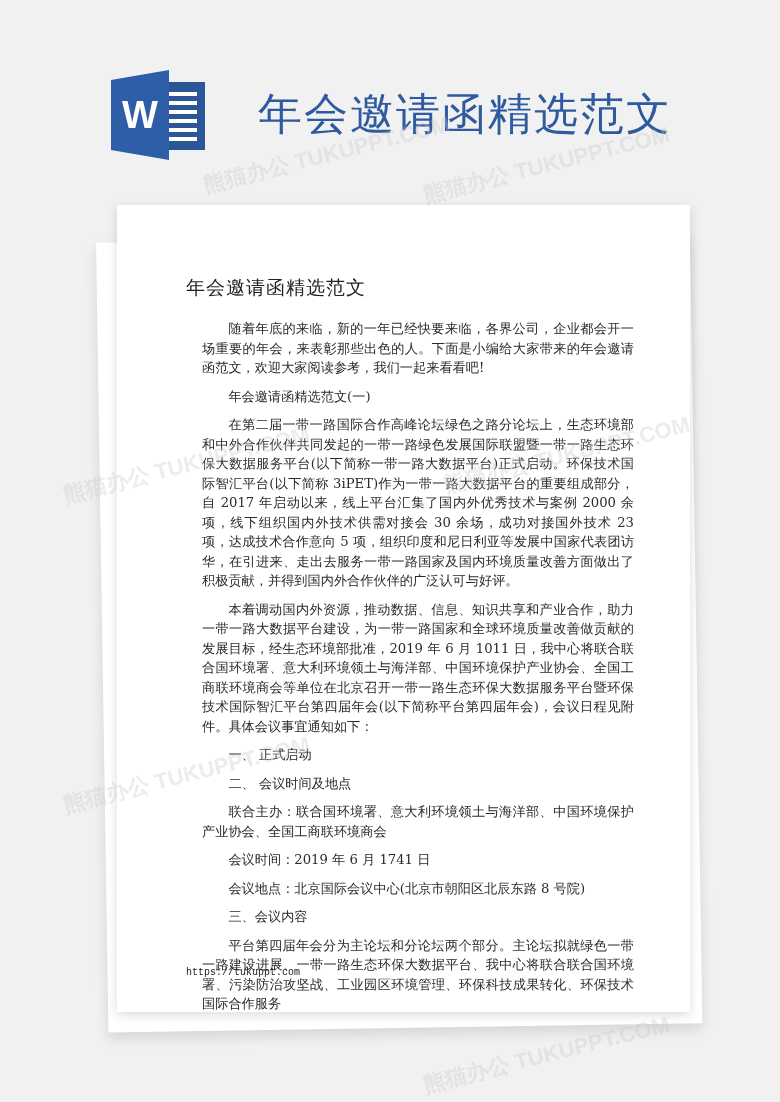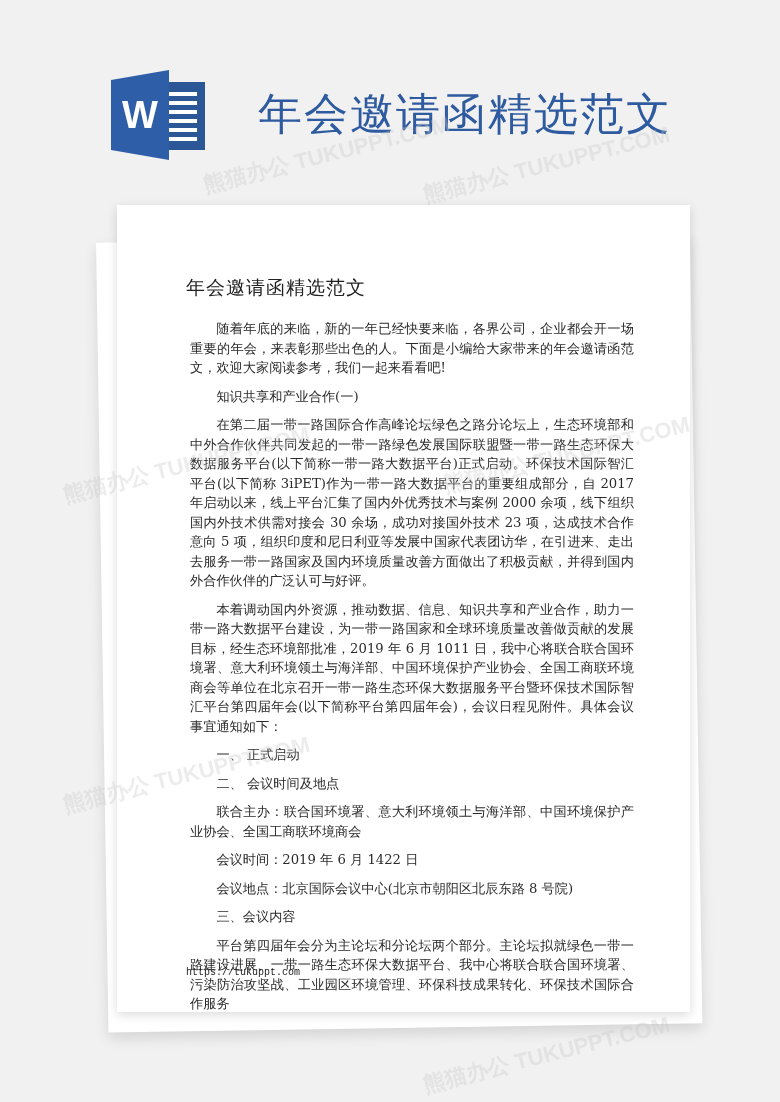--- a/index.html
+++ b/index.html
@@ -23,21 +23,21 @@
     position: absolute; left: 117px; top: 205px; width: 573px; height: 807px;
     background: #fff; box-shadow: 0 3px 10px rgba(0,0,0,0.14);
   }
   .doc-title {
     position: absolute; left: 69px; top: 70px; font-size: 19px; color: #222; letter-spacing: 1px;
   }
   .body-text {
     position: absolute; left: 69px; top: 114px; width: 448px;
     font-size: 13.2px; line-height: 19.5px; color: #2a2a2a; text-align: justify;
   }
-  .body-text p { margin: 0 0 9px 4px; }
+  .body-text p { margin: 0 0 9px 16px; }
   .indent { text-indent: 2em; }
   .footer-link {
     position: absolute; left: 69px; top: 762px; font-size: 10px; color: #222;
     font-family: Liberation Mono, monospace;
   }
   .watermark {
     position: absolute; font-family: "Liberation Sans", sans-serif; font-size: 22px; font-weight: bold;
     color: rgba(200,200,200,0.35); transform: rotate(-14deg); white-space: nowrap; pointer-events: none;
   }
 </style>
@@ -58,27 +58,27 @@
   </svg>
   <div class="banner-title">年会邀请函精选范文</div>
 </div>
 
 <div class="back-page"></div>
 
 <div class="page">
   <div class="doc-title">年会邀请函精选范文</div>
   <div class="body-text">
     <p class="indent">随着年底的来临，新的一年已经快要来临，各界公司，企业都会开一场重要的年会，来表彰那些出色的人。下面是小编给大家带来的年会邀请函范文，欢迎大家阅读参考，我们一起来看看吧!</p>
-    <p class="indent">知识共享和产业合作(一)</p>
+    <p class="indent">年会邀请函精选范文(一)</p>
     <p class="indent">在第二届一带一路国际合作高峰论坛绿色之路分论坛上，生态环境部和中外合作伙伴共同发起的一带一路绿色发展国际联盟暨一带一路生态环保大数据服务平台(以下简称一带一路大数据平台)正式启动。环保技术国际智汇平台(以下简称 3iPET)作为一带一路大数据平台的重要组成部分，自 2017 年启动以来，线上平台汇集了国内外优秀技术与案例 2000 余项，线下组织国内外技术供需对接会 30 余场，成功对接国外技术 23 项，达成技术合作意向 5 项，组织印度和尼日利亚等发展中国家代表团访华，在引进来、走出去服务一带一路国家及国内环境质量改善方面做出了积极贡献，并得到国内外合作伙伴的广泛认可与好评。</p>
     <p class="indent">本着调动国内外资源，推动数据、信息、知识共享和产业合作，助力一带一路大数据平台建设，为一带一路国家和全球环境质量改善做贡献的发展目标，经生态环境部批准，2019 年 6 月 1011 日，我中心将联合联合国环境署、意大利环境领土与海洋部、中国环境保护产业协会、全国工商联环境商会等单位在北京召开一带一路生态环保大数据服务平台暨环保技术国际智汇平台第四届年会(以下简称平台第四届年会)，会议日程见附件。具体会议事宜通知如下：</p>
     <p class="indent">一、 正式启动</p>
     <p class="indent">二、 会议时间及地点</p>
     <p class="indent">联合主办：联合国环境署、意大利环境领土与海洋部、中国环境保护产业协会、全国工商联环境商会</p>
-    <p class="indent">会议时间：2019 年 6 月 1422 日</p>
+    <p class="indent">会议时间：2019 年 6 月 1741 日</p>
     <p class="indent">会议地点：北京国际会议中心(北京市朝阳区北辰东路 8 号院)</p>
     <p class="indent">三、会议内容</p>
     <p class="indent">平台第四届年会分为主论坛和分论坛两个部分。主论坛拟就绿色一带一路建设进展、一带一路生态环保大数据平台、我中心将联合联合国环境署、污染防治攻坚战、工业园区环境管理、环保科技成果转化、环保技术国际合作服务</p>
   </div>
   <div class="footer-link">https://tukuppt.com</div>
 </div>
 
 <div class="watermark" style="left:200px;top:140px;">熊猫办公 TUKUPPT.COM</div>
 <div class="watermark" style="left:420px;top:150px;">熊猫办公 TUKUPPT.COM</div>
 <div class="watermark" style="left:60px;top:450px;">熊猫办公 TUKUPPT.COM</div>

